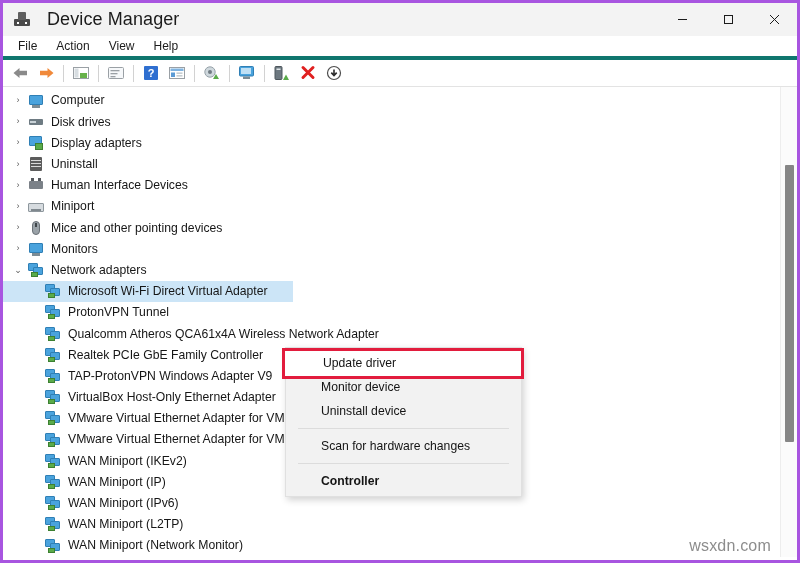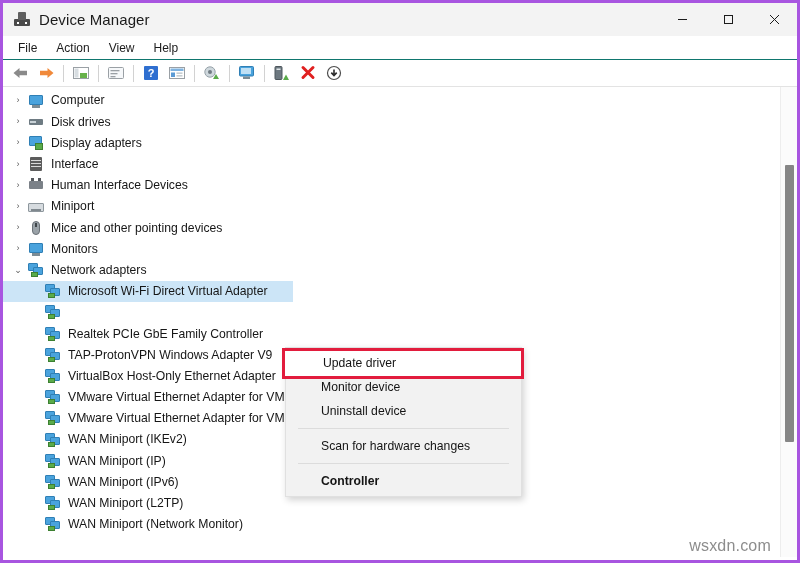--- a/index.html
+++ b/index.html
@@ -51,22 +51,22 @@
   }
   #app-icon .dot1, #app-icon .dot2 {
     position: absolute;
     bottom: 3px;
     width: 2px; height: 2px;
     background: #ffffff;
   }
   #app-icon .dot1 { left: 3px; }
   #app-icon .dot2 { left: 11px; }
   #title-text {
-    margin-left: 9px;
-    font-size: 15px;
+    margin-left: 17px;
+    font-size: 18px;
     color: #1b1b1b;
     letter-spacing: 0.1px;
   }
   #winbuttons {
     position: absolute;
     right: 0; top: 0;
     height: 33px;
     display: flex;
   }
   .winbtn {
@@ -78,21 +78,21 @@
   }
   .winbtn svg { display: block; }
 
   
   #menubar {
     height: 24px;
     background: #ffffff;
     display: flex;
     align-items: center;
     padding-left: 6px;
-    border-bottom: 1px solid #0f766e;
+    border-bottom: 4px solid #0f766e;
   }
   .menuitem {
     font-size: 12px;
     color: #1b1b1b;
     padding: 2px 9px;
     margin-right: 1px;
   }
 
   
   #toolbar {
@@ -463,21 +463,21 @@
           <span class="label">Display adapters</span>
         </div>
         <div class="row level0">
           <span class="chev">›</span>
           <span class="ico ico-firmware">
             <div class="body"></div>
             <div class="ln" style="top:4px"></div>
             <div class="ln" style="top:7px"></div>
             <div class="ln" style="top:10px"></div>
           </span>
-          <span class="label">Interface</span>
+          <span class="label">Uninstall</span>
         </div>
         <div class="row level0">
           <span class="chev">›</span>
           <span class="ico ico-hid">
             <div class="t1"></div>
             <div class="t2"></div>
             <div class="body"></div>
           </span>
           <span class="label">Human Interface Devices</span>
         </div>
@@ -521,20 +521,29 @@
             <div class="plug"></div>
           </span>
           <span class="label">Microsoft Wi-Fi Direct Virtual Adapter</span>
         </div>
         <div class="row level1">
           <span class="ico ico-netcat">
             <div class="c1"></div>
             <div class="c2"></div>
             <div class="plug"></div>
           </span>
+          <span class="label">ProtonVPN Tunnel</span>
+        </div>
+        <div class="row level1">
+          <span class="ico ico-netcat">
+            <div class="c1"></div>
+            <div class="c2"></div>
+            <div class="plug"></div>
+          </span>
+          <span class="label">Qualcomm Atheros QCA61x4A Wireless Network Adapter</span>
         </div>
         <div class="row level1">
           <span class="ico ico-netcat">
             <div class="c1"></div>
             <div class="c2"></div>
             <div class="plug"></div>
           </span>
           <span class="label">Realtek PCIe GbE Family Controller</span>
         </div>
         <div class="row level1">

